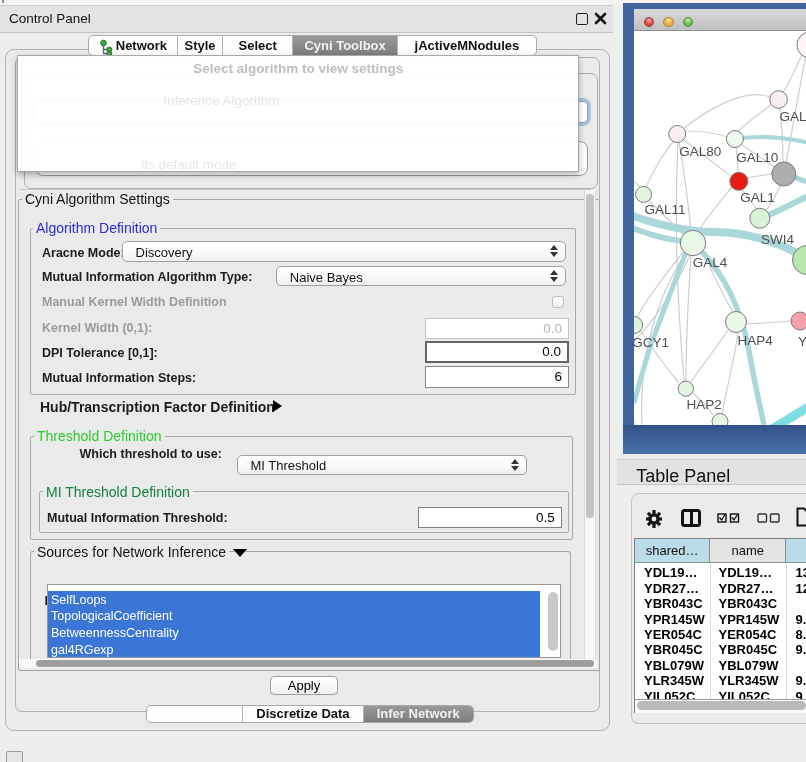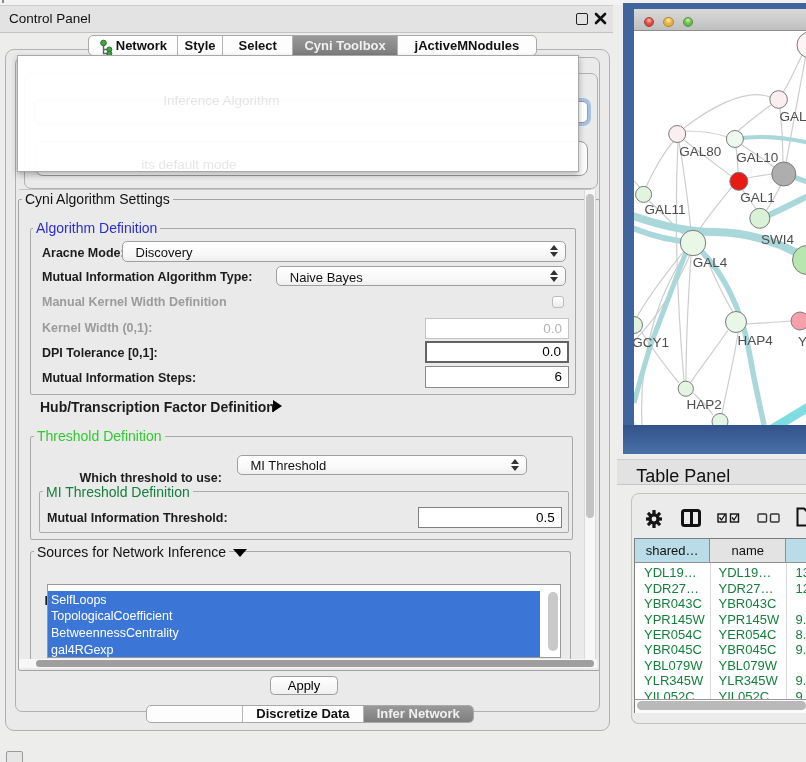--- a/index.html
+++ b/index.html
@@ -15,21 +15,21 @@
 .au{position:absolute;left:0;top:0;width:0;height:0;border-left:4.5px solid transparent;border-right:4.5px solid transparent;border-bottom:5px solid #333;}
 .ad{position:absolute;left:0;bottom:0;width:0;height:0;border-left:4.5px solid transparent;border-right:4.5px solid transparent;border-top:5px solid #333;}
 .field{position:absolute;background:#fff;box-sizing:border-box;font-size:13.5px;text-align:right;padding-right:6px;}
 .seg{display:flex;position:absolute;background:#fdfdfd;border:1px solid #a9a9a9;border-radius:5px;overflow:hidden;font-size:13px;font-weight:bold;color:#111;}
 .seg>div{display:flex;align-items:center;justify-content:center;border-left:1px solid #b4b4b4;}
 .seg>div:first-child{border-left:none;}
 .seg .sel{background:linear-gradient(#999999,#7d7d7d);color:#f1f1f1;}
 .pitem{position:absolute;font-size:13.5px;color:#000;white-space:nowrap;}
 .ghost{position:absolute;font-size:13.5px;color:rgba(40,40,40,0.12);white-space:nowrap;}
 .nlab{font-size:13.5px;fill:#4e4e4e;font-family:"Liberation Sans",sans-serif;}
-.cell{position:absolute;font-size:13px;color:#15803d;white-space:nowrap;}
+.cell{position:absolute;font-size:13px;color:#000000;white-space:nowrap;font-weight:bold;}
 </style>
 </head>
 <body>
 
 <div class="abs" style="left:0;top:0;width:806px;height:5px;background:#f3f3f3;"></div>
 <div class="abs" style="left:2px;top:0;width:2px;height:3px;background:#8a8a8a;"></div>
 
 <div class="abs" style="left:0;top:5px;width:613px;height:28px;background:#e3e3e3;border-top:1px solid #cccccc;border-bottom:1px solid #c2c2c2;box-sizing:border-box;"></div>
 <div class="abs" style="left:9px;top:11px;font-size:13.5px;color:#111;">Control Panel</div>
 <div class="abs" style="left:576px;top:13px;width:10px;height:10px;border:1.6px solid #222;border-radius:2px;"></div>
@@ -92,21 +92,21 @@
 <div class="lbl" style="left:42px;top:345.5px;">DPI Tolerance [0,1]:</div>
 <div class="field" style="left:425px;top:341px;width:144px;height:22px;border:2px solid #636363;color:#000;line-height:18.5px;">0.0</div>
 <div class="lbl" style="left:42px;top:370.5px;">Mutual Information Steps:</div>
 <div class="field" style="left:425px;top:366px;width:144px;height:22px;border:1px solid #8a8a8a;color:#000;line-height:20.5px;">6</div>
 
 <div class="lbl" style="left:40px;top:398.5px;font-size:14px;">Hub/Transcription Factor Definition</div>
 <div class="abs" style="left:273px;top:400px;width:0;height:0;border-top:6px solid transparent;border-bottom:6px solid transparent;border-left:9px solid #000;"></div>
 
 <div class="tb" style="left:30px;top:435.5px;width:541px;height:102px;border-color:#a8a8a8;border-radius:2px;"></div>
 <div class="tbt" style="left:34px;top:428.5px;color:#2ecb2e;">Threshold Definition</div>
-<div class="lbl" style="left:79.5px;top:471px;">Which threshold to use:</div>
+<div class="lbl" style="left:79.5px;top:447px;">Which threshold to use:</div>
 <div class="combo" style="left:236.5px;top:454.5px;width:290.8px;height:20.5px;">
     <span class="ct">MI Threshold</span>
     <span class="arrs">
       <span class="au"></span>
       <span class="ad"></span>
     </span>
   </div>
 <div class="tb" style="left:38.5px;top:491px;width:528.5px;height:40px;border-color:#ababab;border-radius:2px;"></div>
 <div class="tbt" style="left:43px;top:484.5px;color:#15803d;">MI Threshold Definition</div>
 <div class="lbl" style="left:47px;top:510.5px;">Mutual Information Threshold:</div>
@@ -132,20 +132,21 @@
   <div style="width:97px;margin-top:32px;">Impute Data</div>
   <div style="width:120.6px;">Discretize Data</div>
   <div class="sel" style="width:110.8px;">Infer Network</div>
 </div>
 
 <div class="abs" style="left:6px;top:751px;width:15px;height:11px;background:#e6e6e6;border:1px solid #9a9a9a;border-radius:2px;"></div>
 
 <div class="abs" style="left:17.2px;top:54.5px;width:562.3px;height:117px;background:rgba(255,255,255,0.96);border:1px solid #a8a8a8;box-sizing:border-box;box-shadow:0 3px 6px rgba(0,0,0,0.28);">
   <div class="ghost" style="left:145px;top:37px;">Inference Algorithm</div>
   <div class="ghost" style="left:123px;top:101px;">its default mode</div>
+  <div class="abs" style="left:0;top:5px;width:100%;text-align:center;font-size:13.5px;font-weight:bold;color:#bdbdbd;">Select algorithm to view settings</div>
 </div>
 
 <div class="abs" style="left:622.7px;top:3px;width:183.3px;height:5.5px;background:#40649e;"></div>
 <div class="abs" style="left:622.7px;top:8.5px;width:11.3px;height:445px;background:#40649e;"></div>
 <div class="abs" style="left:634px;top:8.5px;width:172px;height:22.5px;background:linear-gradient(#dadada,#bfbfbf);border-bottom:1px solid #8e8e8e;box-sizing:border-box;"></div>
 <div class="abs" style="left:643.5px;top:16.5px;width:10.5px;height:10.5px;border-radius:50%;background:radial-gradient(circle at 50% 30%,#f4a9a2 10%,#e05247 45%,#cf372d 100%);border:1px solid #a23b34;box-sizing:border-box;"></div>
 <div class="abs" style="left:663px;top:16.5px;width:10.5px;height:10.5px;border-radius:50%;background:radial-gradient(circle at 50% 30%,#f8dFa0 10%,#e9b743 45%,#dba02f 100%);border:1px solid #b5882e;box-sizing:border-box;"></div>
 <div class="abs" style="left:682.8px;top:16.5px;width:10.5px;height:10.5px;border-radius:50%;background:radial-gradient(circle at 50% 30%,#c4e4a8 10%,#6fc353 45%,#55a93c 100%);border:1px solid #4f9133;box-sizing:border-box;"></div>
 <div class="abs" style="left:634px;top:31px;width:172px;height:393.5px;background:#fff;border-bottom-left-radius:6px;overflow:hidden;">
 <svg width="172" height="394" viewBox="0 0 172 394">

